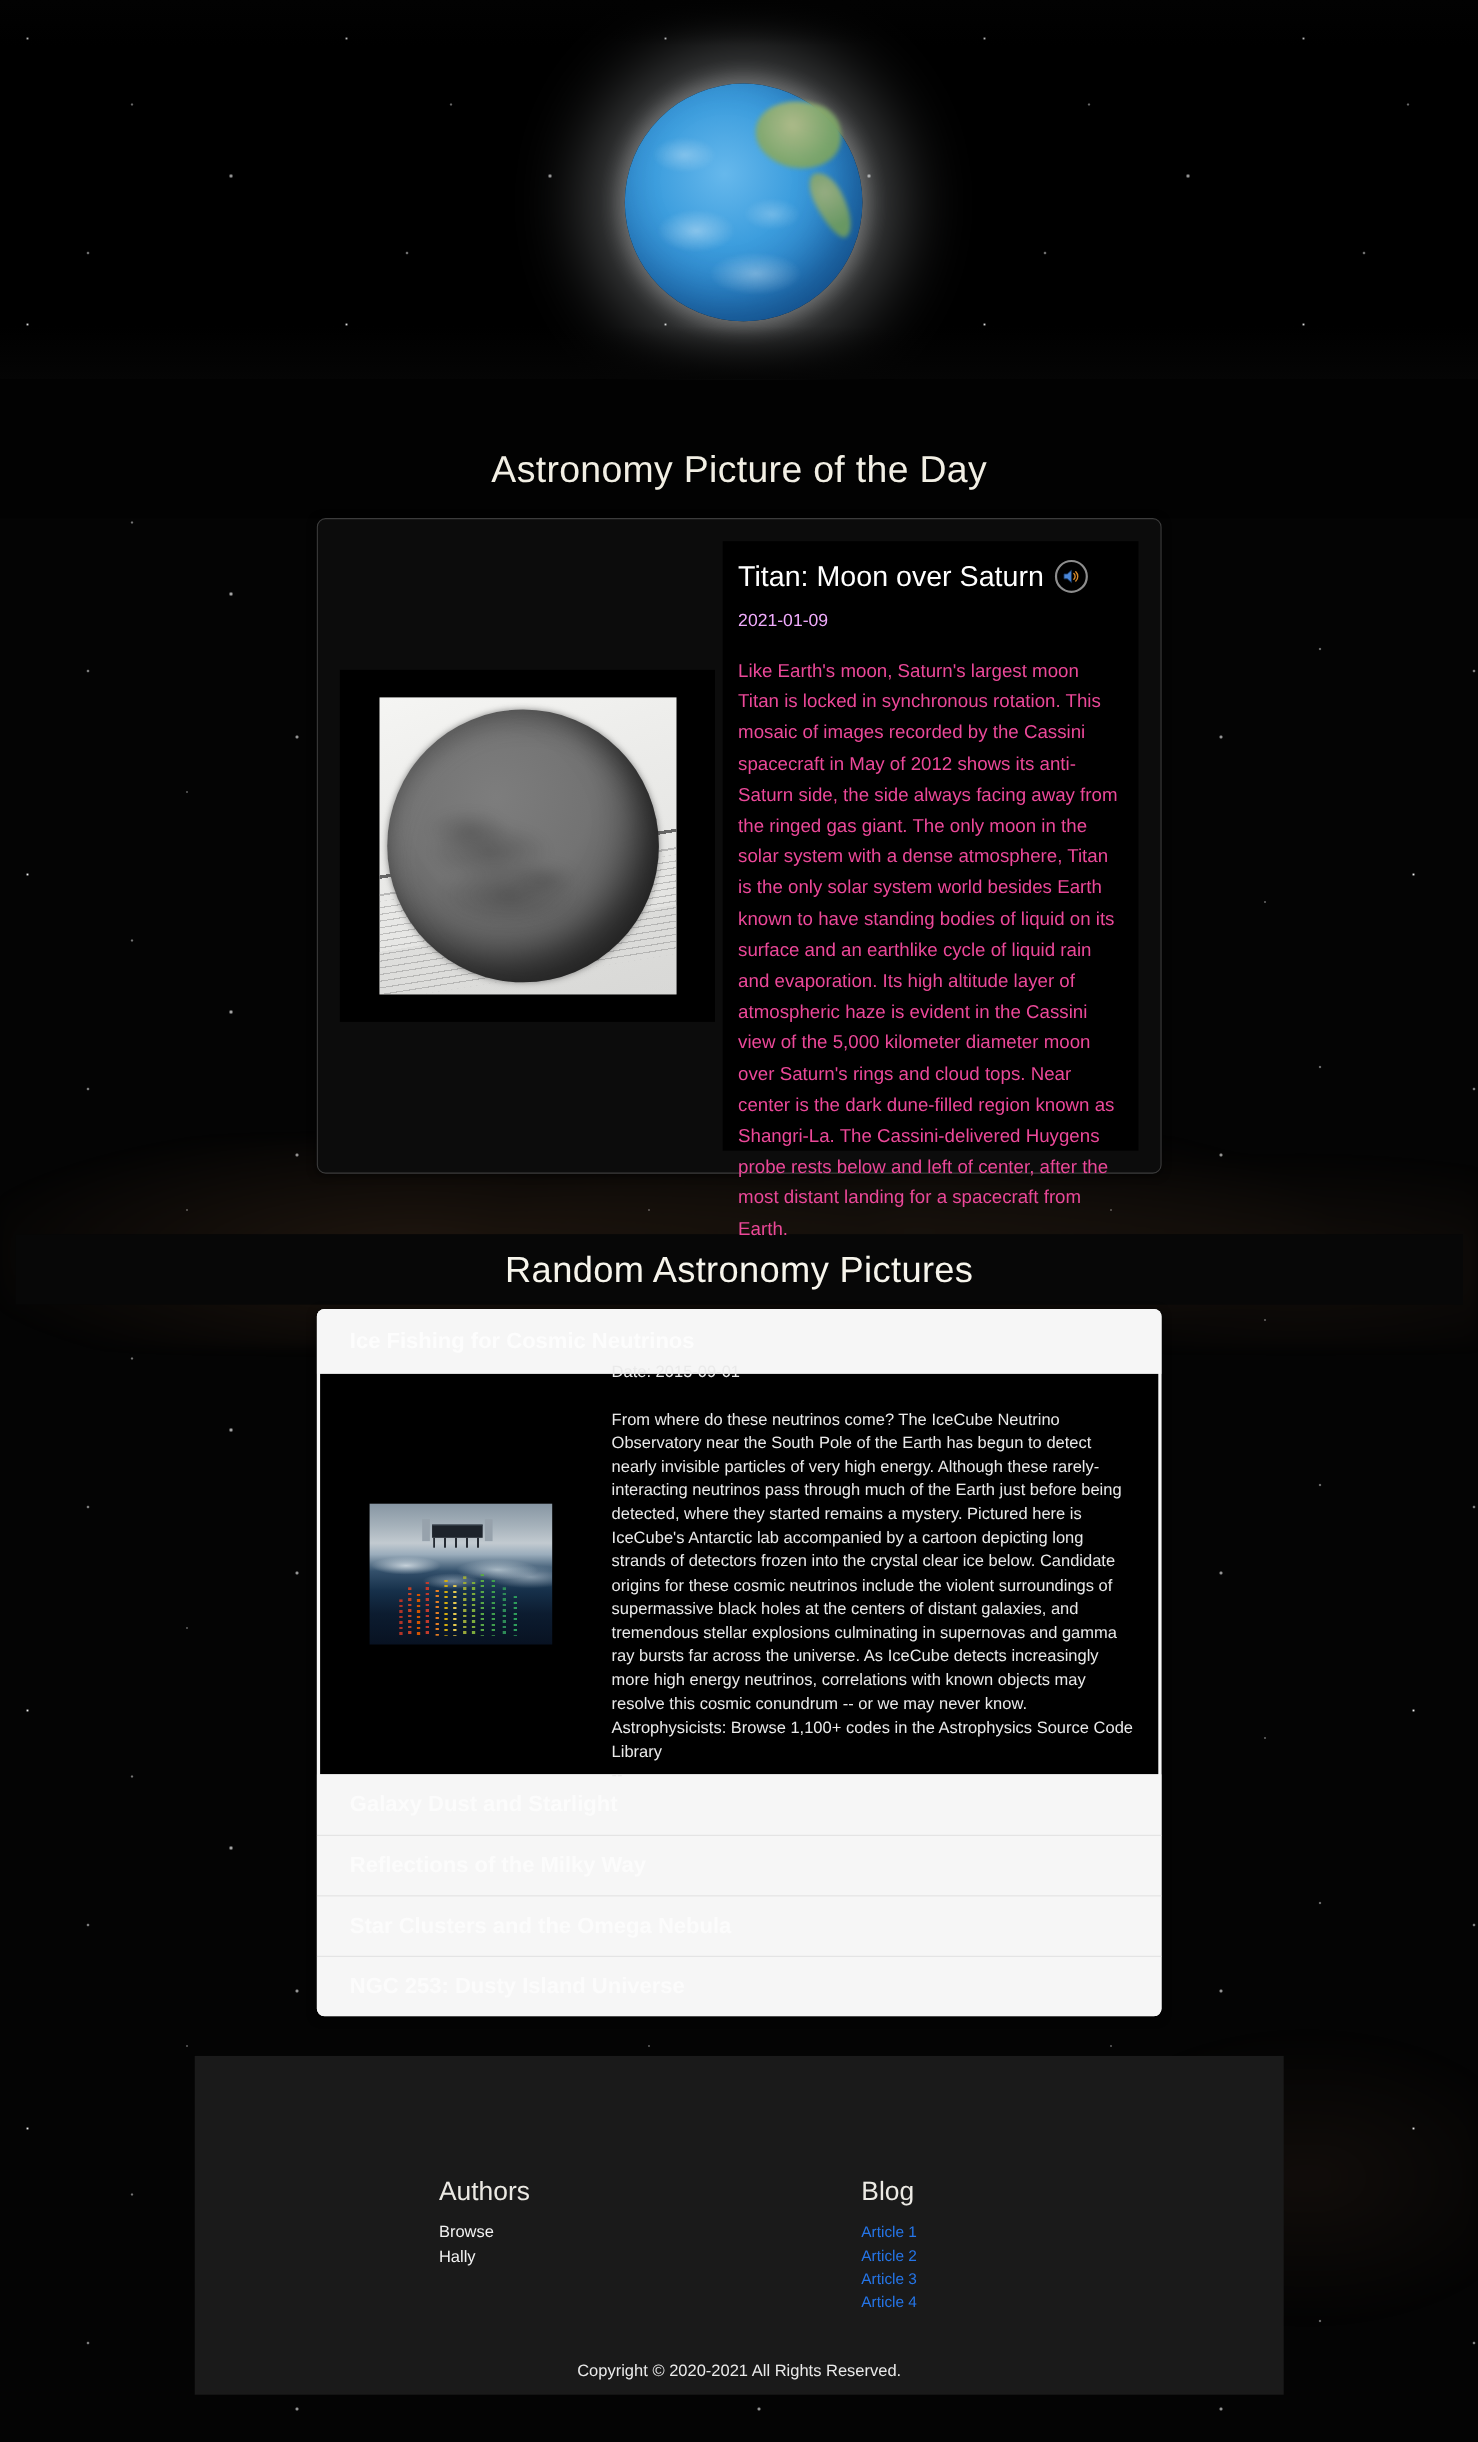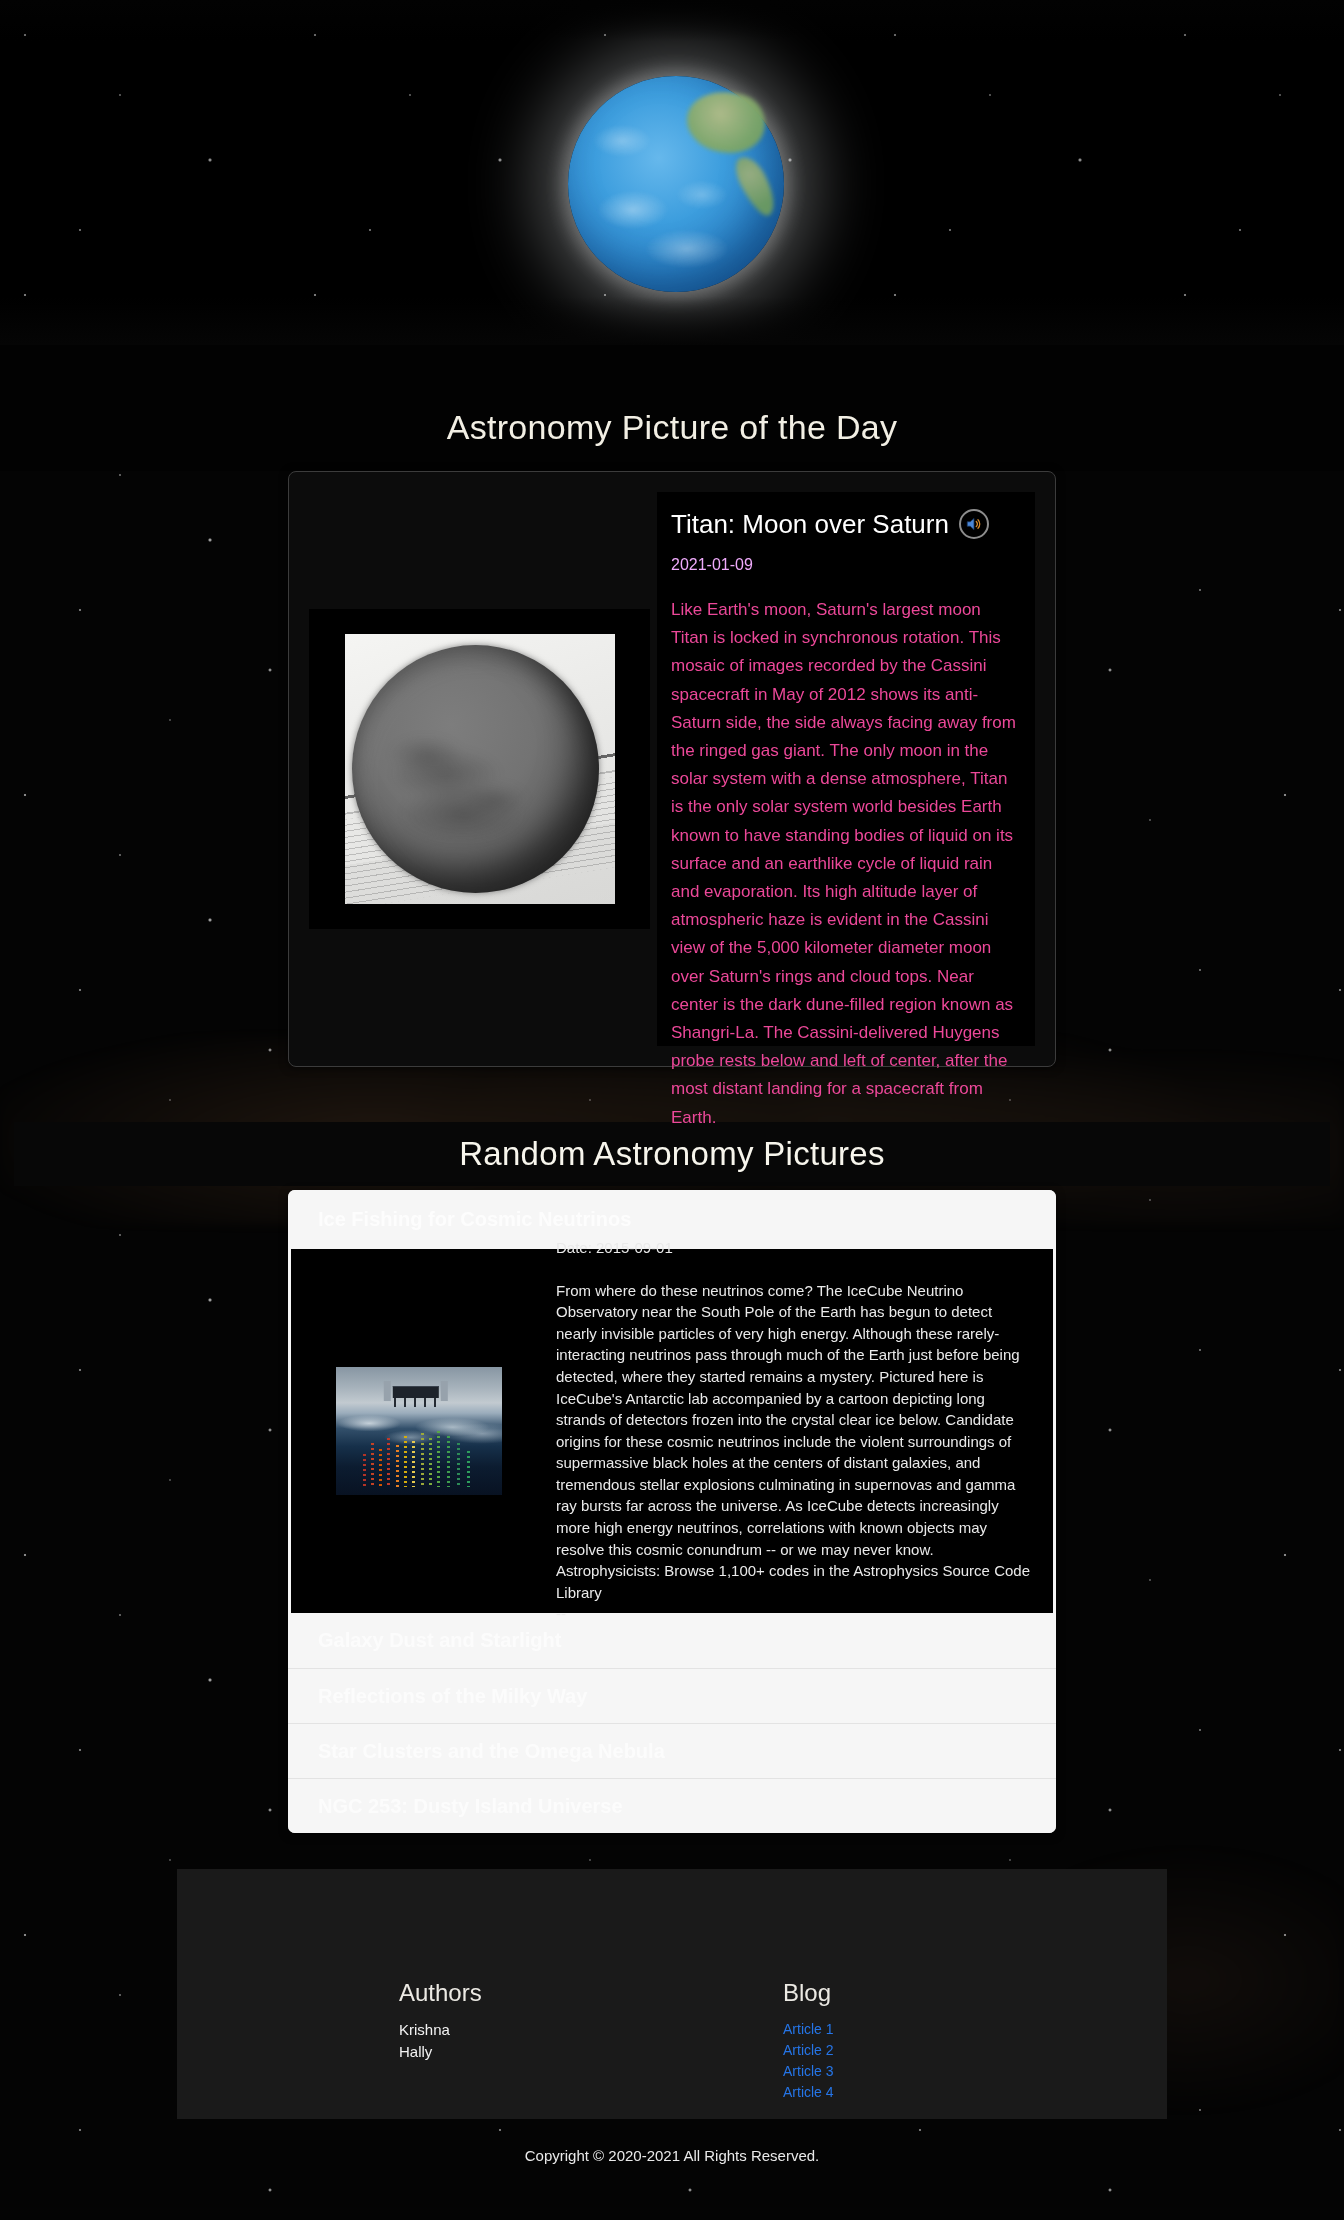--- a/index.html
+++ b/index.html
@@ -204,21 +204,21 @@
   .ice-strands span:nth-child(11){left:67%;height:40%;color:#3f9e4d;}
   .ice-strands span:nth-child(12){left:73%;height:34%;color:#2e8b57;}
   .ice-strands span:nth-child(13){left:79%;height:28%;color:#2e9e5b;}
   .neutrino-text {
     flex:1; padding:18px 16px 18px 54px; font-size:15px; line-height:21.6px; color:#eaeaea;
   }
   .neutrino-date { margin-bottom:21px; }
 
   
   .site-footer {
-    width:990px; height:250px; margin:36px auto 0; background:#1a1a1a; padding:110px 0 0;
+    width:990px; height:308px; margin:36px auto 0; background:#1a1a1a; padding:110px 0 0;
   }
   .footer-cols { display:flex; margin-left:222px; }
   .footer-col-authors { width:384px; }
   .footer-h { margin:0 0 12px; font-size:24px; font-weight:400; color:#eceae4; }
   .author-item { font-size:15px; line-height:22px; color:#f2f2f2; }
   .blog-link { display:block; font-size:14px; line-height:21px; color:#2575e8; text-decoration:none; cursor:pointer; }
   .copyright { text-align:center; margin-top:44px; font-size:15px; color:#eaeaea; }
 </style>
 </head>
 <body>
@@ -306,21 +306,21 @@
     <button class="acc-row" style="border-top:none;">Galaxy Dust and Starlight</button>
     <button class="acc-row">Reflections of the Milky Way</button>
     <button class="acc-row">Star Clusters and the Omega Nebula</button>
     <button class="acc-row">NGC 253: Dusty Island Universe</button>
   </div>
 
   <div class="site-footer">
     <div class="footer-cols">
       <div class="footer-col-authors">
         <h3 class="footer-h">Authors</h3>
-        <div class="author-item">Krishna</div>
+        <div class="author-item">Browse</div>
         <div class="author-item">Hally</div>
       </div>
       <div class="footer-col-blog">
         <h3 class="footer-h">Blog</h3>
         <a class="blog-link">Article 1</a>
         <a class="blog-link">Article 2</a>
         <a class="blog-link">Article 3</a>
         <a class="blog-link">Article 4</a>
       </div>
     </div>

